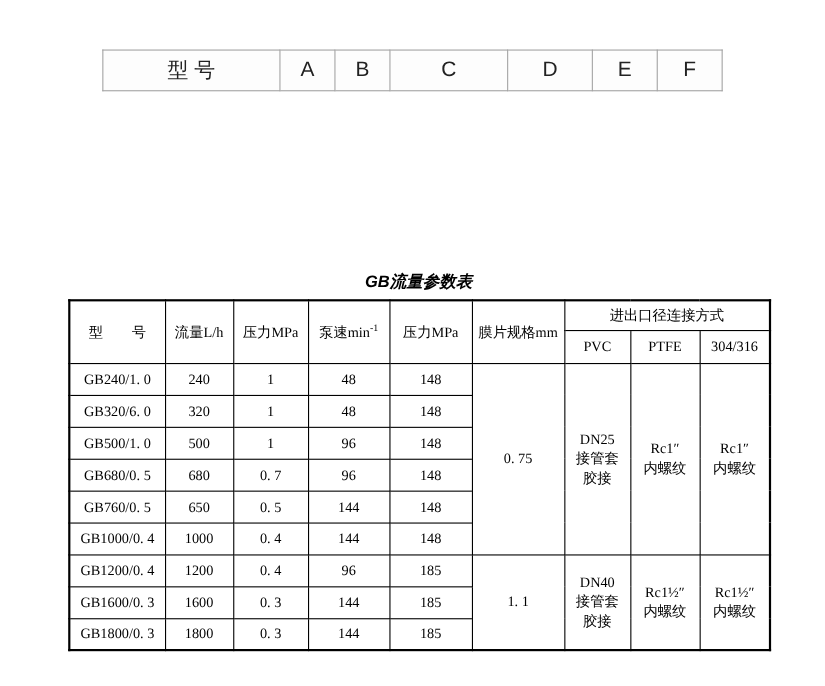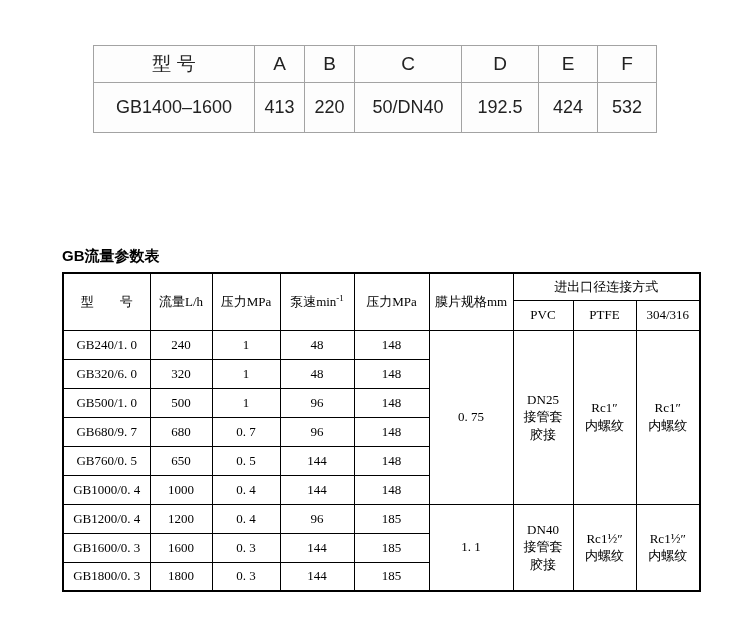--- a/index.html
+++ b/index.html
@@ -27,22 +27,23 @@
   }
   .t1 thead tr{height:37px;}
   .t1 thead th{font-size:19px;}
   .t1 tbody tr.r0{height:50px;}
   .t1 tbody tr.r1{height:48px;}
   .t1 tbody tr.r2{height:50px;}
 
   
   .t2-title{
     position:absolute;left:62px;top:247px;width:637px;
+    text-align:center;
     font-family:"Liberation Sans",sans-serif;
-    font-weight:bold;font-size:15px;color:#000000;
+    font-weight:bold;font-size:15px;color:#000000;font-style:italic;
   }
 
   
   .t2{
     position:absolute;left:62px;top:272px;
     width:637px;
     border-collapse:collapse;table-layout:fixed;
     font-family:"Liberation Serif",serif;
     font-size:13px;color:#000000;
     border:2px solid #000;
@@ -79,29 +80,20 @@
       <th>型 号</th>
       <th>A</th>
       <th>B</th>
       <th>C</th>
       <th>D</th>
       <th>E</th>
       <th>F</th>
     </tr>
   </thead>
   <tbody>
-    <tr class="r2">
-      <td>GB1400–1600</td>
-      <td>413</td>
-      <td>220</td>
-      <td>50/DN40</td>
-      <td>192.5</td>
-      <td>424</td>
-      <td>532</td>
-    </tr>
   </tbody>
 </table>
 
 <div class="t2-title">GB流量参数表</div>
 
 <table class="t2">
   <colgroup>
     <col style="width:87px">
       <col style="width:62px">
       <col style="width:68px">
@@ -152,21 +144,21 @@
       <td>148</td>
     </tr>
     <tr>
       <td>GB500/1. 0</td>
       <td>500</td>
       <td>1</td>
       <td>96</td>
       <td>148</td>
     </tr>
     <tr>
-      <td>GB680/9. 7</td>
+      <td>GB680/0. 5</td>
       <td>680</td>
       <td>0. 7</td>
       <td>96</td>
       <td>148</td>
     </tr>
     <tr>
       <td>GB760/0. 5</td>
       <td>650</td>
       <td>0. 5</td>
       <td>144</td>

